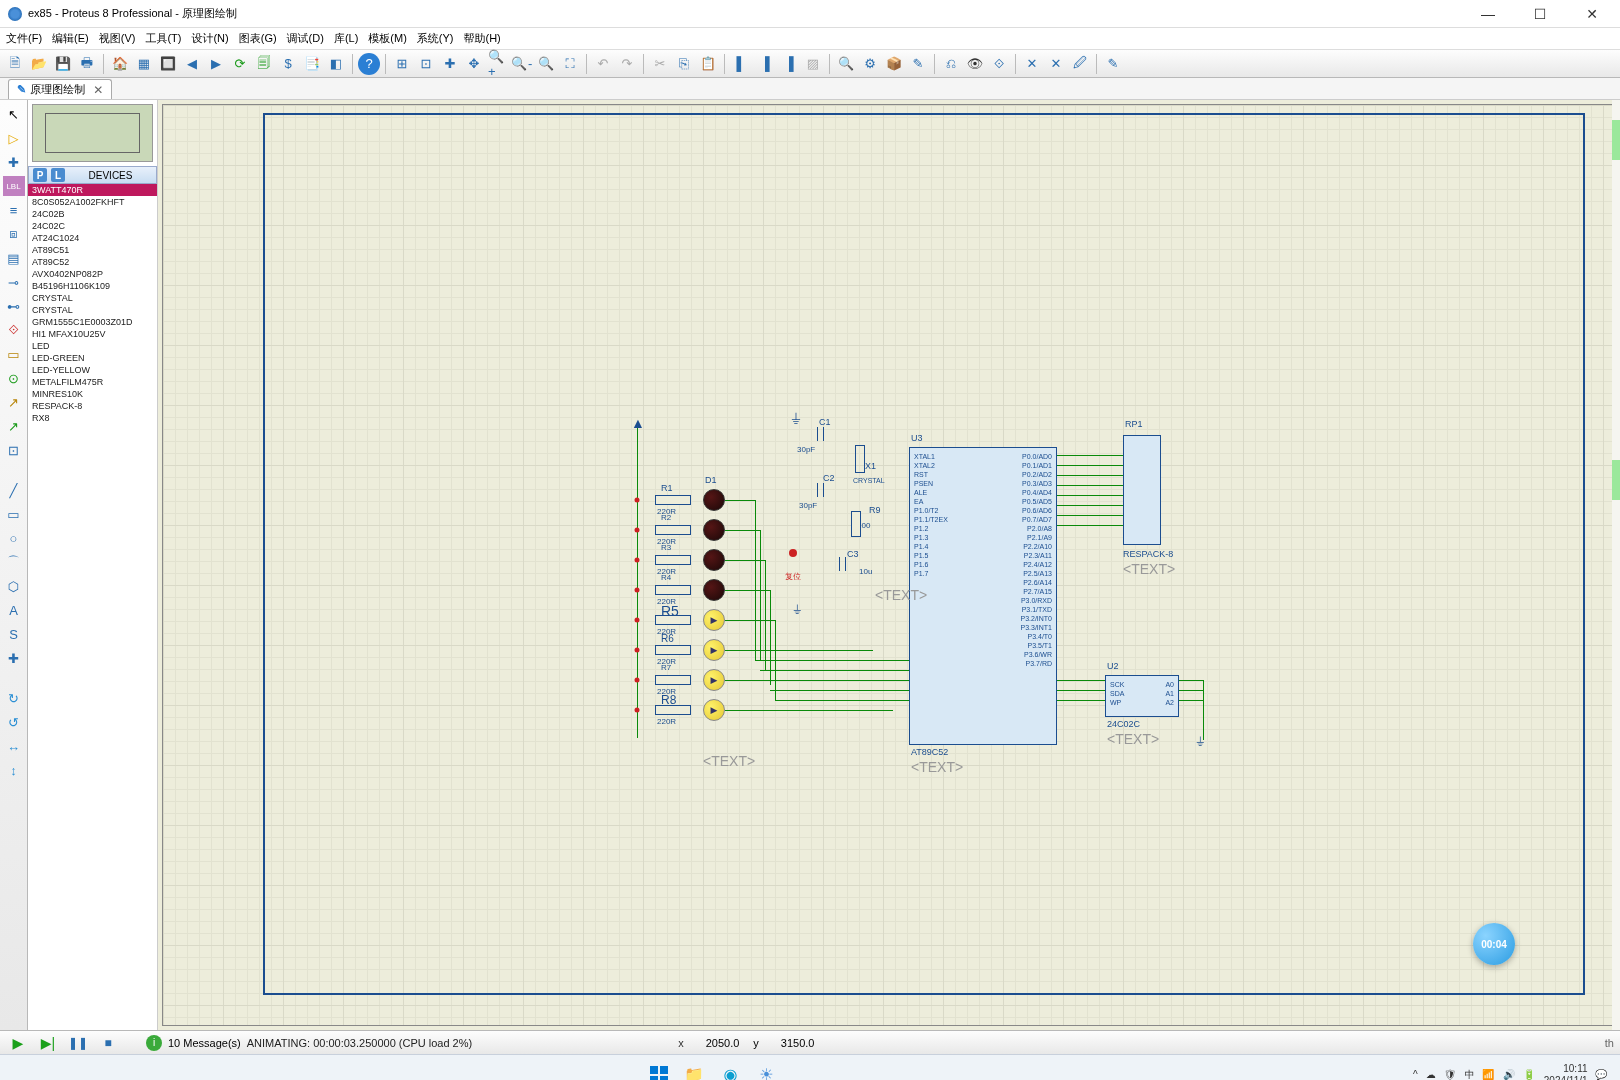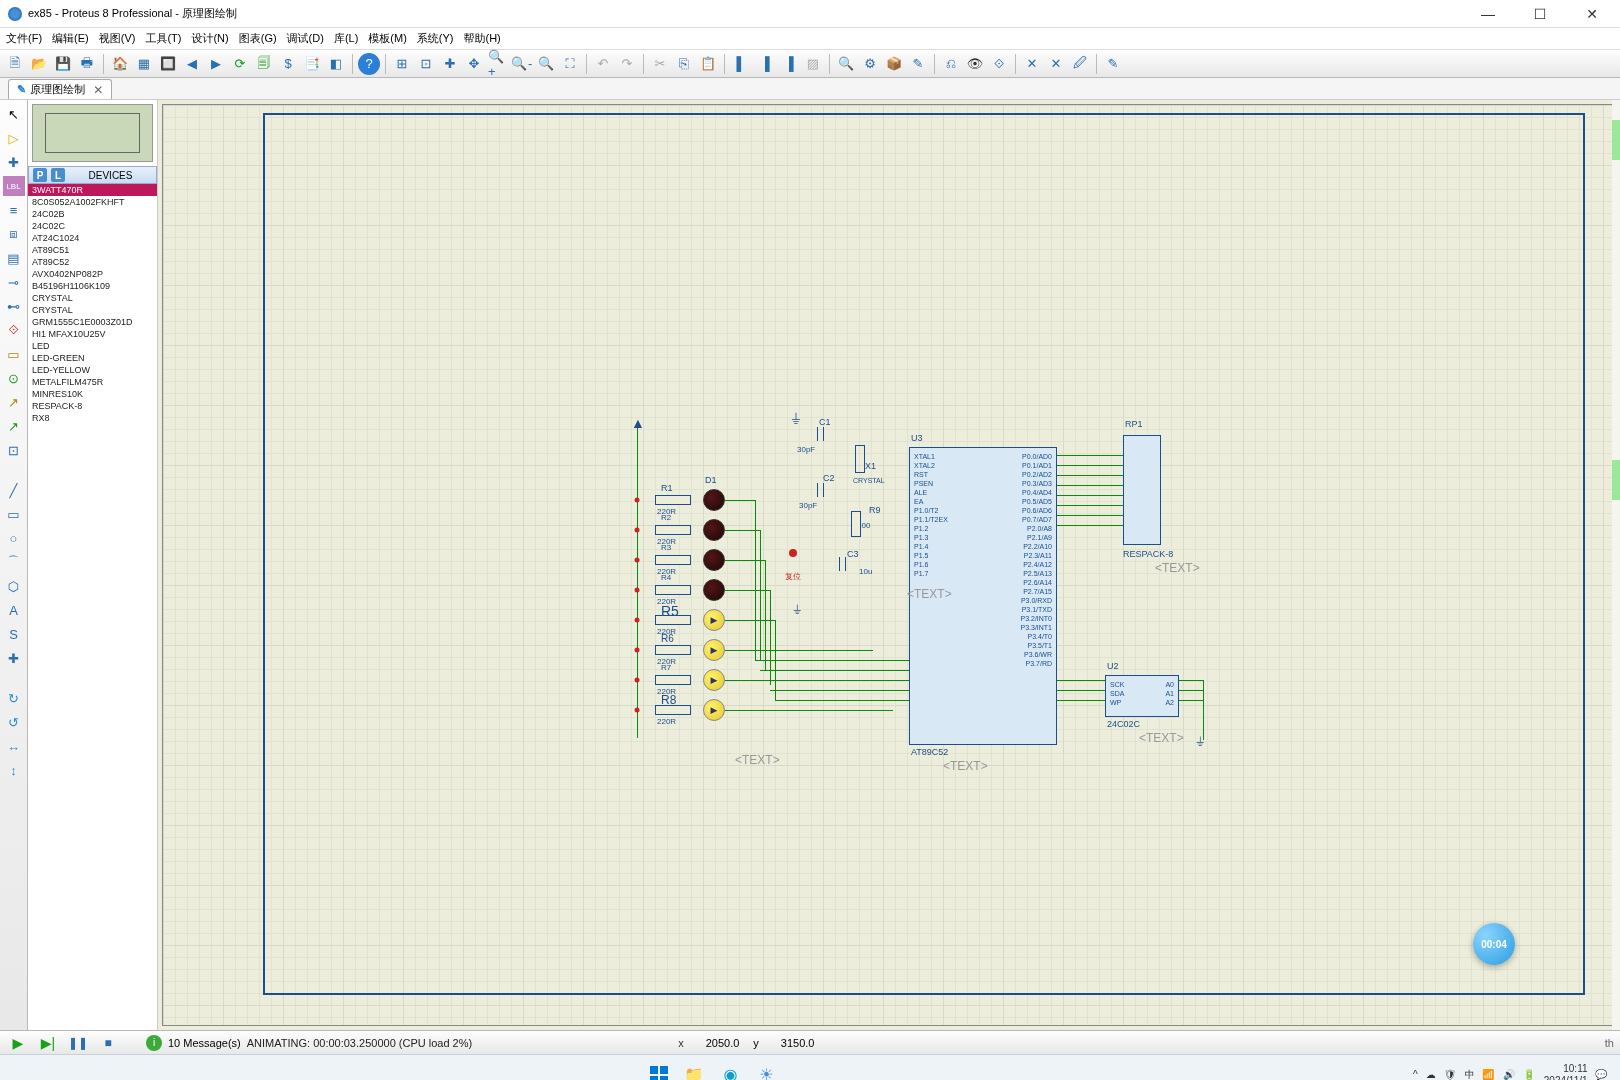--- a/index.html
+++ b/index.html
@@ -53,21 +53,21 @@
 .rbar { position: absolute; right: 0; top: 0; width: 8px; height: 100%; background: #f5f5f0; }
 .rbar .g { position: absolute; right: 0; width: 8px; height: 40px; background: #9be89b; }
 
 
 .schem { position: absolute; inset: 0; }
 .chip { position: absolute; background: #d8e8f5; border: 1px solid #1b4d8f; }
 .pinrow-l, .pinrow-r { position: absolute; font-size: 7px; line-height: 9px; color: #1b4d8f; }
 .pinrow-l { left: 4px; top: 4px; }
 .pinrow-r { right: 4px; top: 4px; text-align: right; }
 .ref { position: absolute; font-size: 9px; color: #1b4d8f; white-space: nowrap; }
-.txt { position: absolute; font-size: 12px; color: #999; padding-left: 32px; }
+.txt { position: absolute; font-size: 14px; color: #999; }
 .wire { position: absolute; background: #0a8a0a; }
 .wire.h { height: 1px; }
 .wire.v { width: 1px; }
 .node { position: absolute; width: 5px; height: 5px; background: #cc2222; border-radius: 50%; transform: translate(-50%, -50%); }
 .led-red { position: absolute; width: 22px; height: 22px; background: radial-gradient(circle at 35% 35%, #551515, #1a0808); border: 1px solid #333; border-radius: 50%; }
 .led-yellow { position: absolute; width: 22px; height: 22px; background: radial-gradient(circle at 35% 35%, #fff26b, #e4c733); border: 1px solid #888; border-radius: 50%; display: flex; align-items: center; justify-content: center; }
 .led-yellow::after { content: "▶"; font-size: 9px; color: #336; }
 .res { position: absolute; width: 36px; height: 10px; border: 1px solid #1b4d8f; background: #ededdb; }
 .cap-sym { position: absolute; width: 1px; height: 14px; border-left: 1px solid #1b4d8f; }
 .gnd { position: absolute; font-size: 12px; color: #1b4d8f; }

